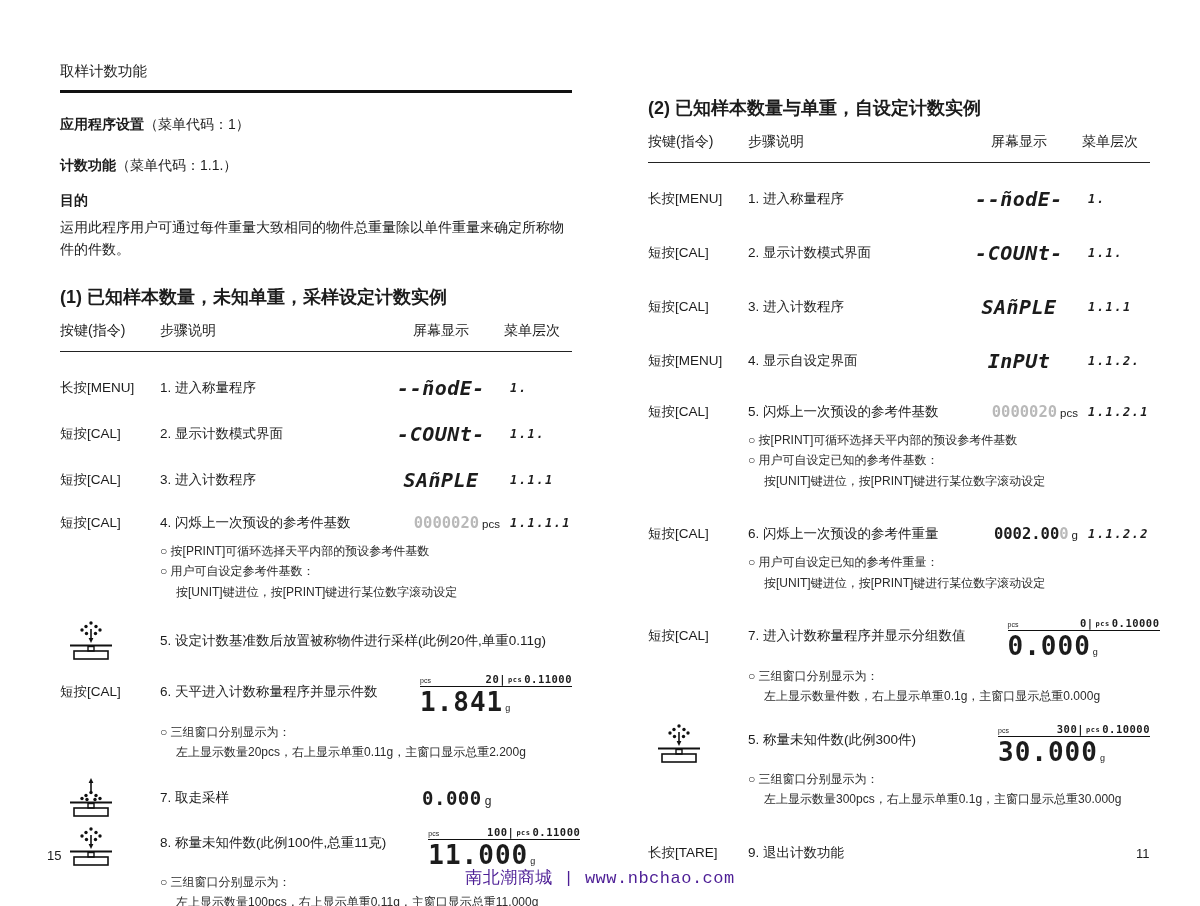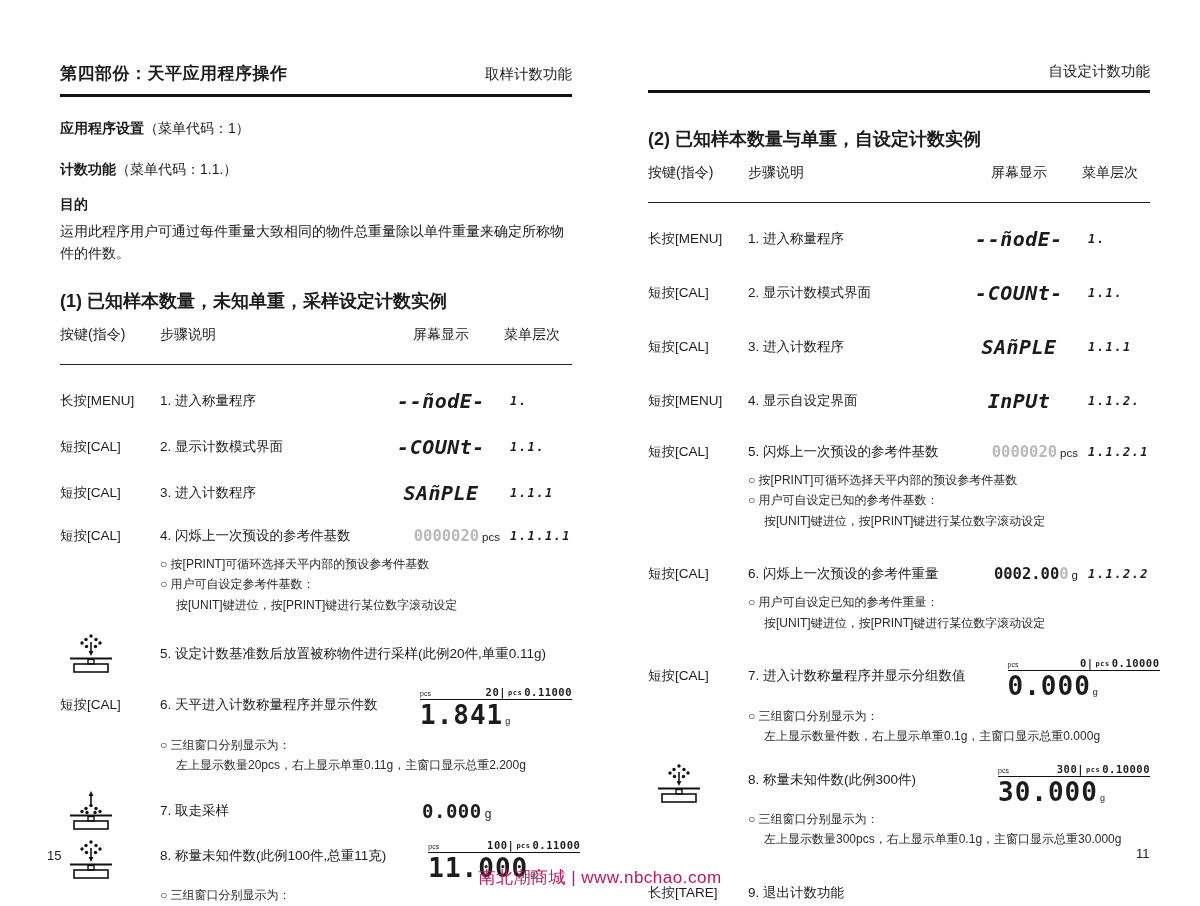--- a/index.html
+++ b/index.html
@@ -20,21 +20,21 @@
 
   .lead{margin-top:23px;font-size:14px;}
   .lead b{font-weight:bold;}
   .purpose-title{margin-top:17px;font-size:14px;font-weight:bold;}
   .purpose-body{margin-top:6px;font-size:14px;line-height:1.6;}
 
   .example-title{margin-top:24px;font-size:18px;font-weight:bold;}
   #page-right .example-title{margin-top:34px;}
 
   .thead{display:grid;grid-template-columns:96px 1fr 118px 68px;column-gap:4px;
-    margin-top:13px;padding-bottom:20px;border-bottom:1.5px solid #222;font-size:14px;}
+    margin-top:13px;padding-bottom:11px;border-bottom:1.5px solid #222;font-size:14px;}
 
   .trow{display:grid;grid-template-columns:96px 1fr 118px 68px;column-gap:4px;
     align-items:center;font-size:13.5px;}
   .trow .key{white-space:nowrap;}
   .trow .step{white-space:nowrap;}
   .wide-step{grid-column:2/5;}
 
   .lcd{font-family:"DejaVu Sans Mono",monospace;font-style:italic;font-weight:bold;
     font-size:20px;letter-spacing:0.5px;justify-self:center;white-space:nowrap;}
   .lcdnum{font-family:"DejaVu Sans Mono",monospace;font-weight:bold;font-size:15.5px;
@@ -62,35 +62,34 @@
   .bullets .cont{margin-left:16px;}
 
   .shortcut{margin-top:42px;font-size:13.5px;line-height:1.7;
     padding-left:16px;text-indent:-16px;}
 
   .pagenum{position:absolute;font-size:13px;color:#1c1c1c;}
   #pn-left{left:47px;top:848px;}
   #pn-right{left:1136px;top:846px;}
 
   .footer{position:absolute;left:0;top:866px;width:1200px;text-align:center;
-    font-size:17px;color:#be185d;letter-spacing:0.5px;}
+    font-size:17px;color:#4c1d95;letter-spacing:0.5px;font-family:Liberation Mono, monospace;}
 
   
   .mt24{margin-top:24px;} .mt30{margin-top:30px;} .mt22{margin-top:22px;}
   .mt18{margin-top:18px;} .mt14{margin-top:14px;} .mt10{margin-top:10px;}
   .mt34{margin-top:34px;} .mt16{margin-top:16px;} .mt6{margin-top:6px;}
   .icon-cell{padding-left:8px;}
 </style>
 </head>
 <body>
 
 <div class="page" id="page-left">
 
   <div class="phead">
-    <span class="ptitle">第四部份：天平应用程序操作</span>
     <span class="psection">取样计数功能</span>
   </div>
 
   <div class="lead">
     <b>应用程序设置</b><span>（菜单代码：1）</span>
   </div>
   <div class="lead">
     <b>计数功能</b><span>（菜单代码：1.1.）</span>
   </div>
 
@@ -244,23 +243,20 @@
   </div>
   <div class="bullets" style="margin-top:2px;">
     <div>○ 三组窗口分别显示为：</div>
     <div class="cont">左上显示数量100pcs，右上显示单重0.11g，主窗口显示总重11.000g</div>
   </div>
 
 </div>
 
 <div class="page" id="page-right">
 
-  <div class="phead right-only">
-    <span class="psection">自设定计数功能</span>
-  </div>
 
   <div class="example-title">(2) 已知样本数量与单重，自设定计数实例</div>
 
   <div class="thead">
     <span>按键(指令)</span>
     <span>步骤说明</span>
     <span style="justify-self:center;">屏幕显示</span>
     <span>菜单层次</span>
   </div>
 
@@ -349,21 +345,21 @@
           <circle cx="18.5" cy="13.5" r="1.7"></circle>
             <circle cx="27.5" cy="13.5" r="1.7"></circle>
         </g>
         <line x1="23" y1="9" x2="23" y2="19" stroke="#111" stroke-width="1.6"></line>
         <polygon points="20.6,18 25.4,18 23,23" fill="#111"></polygon>
         <line x1="2" y1="25.5" x2="44" y2="25.5" stroke="#111" stroke-width="2"></line>
         <rect x="20" y="26.5" width="6" height="4.5" fill="none" stroke="#111" stroke-width="1.4"></rect>
         <rect x="6" y="31" width="34" height="8" fill="none" stroke="#111" stroke-width="1.6"></rect>
       </svg>
     </span>
-    <span class="step" style="margin-top:8px;">8.  称量未知件数(此例300件)</span>
+    <span class="step" style="margin-top:8px;">5.  称量未知件数(此例300件)</span>
     <span class="bal">
       <span class="bal-top">
         <span class="bt-tiny">pcs</span>
         <span class="bt-nums">
           <span>300|</span>
           <span class="bt-tiny">pcs</span>
           <span>0.10000</span>
         </span>
       </span>
       <span class="bal-main">

